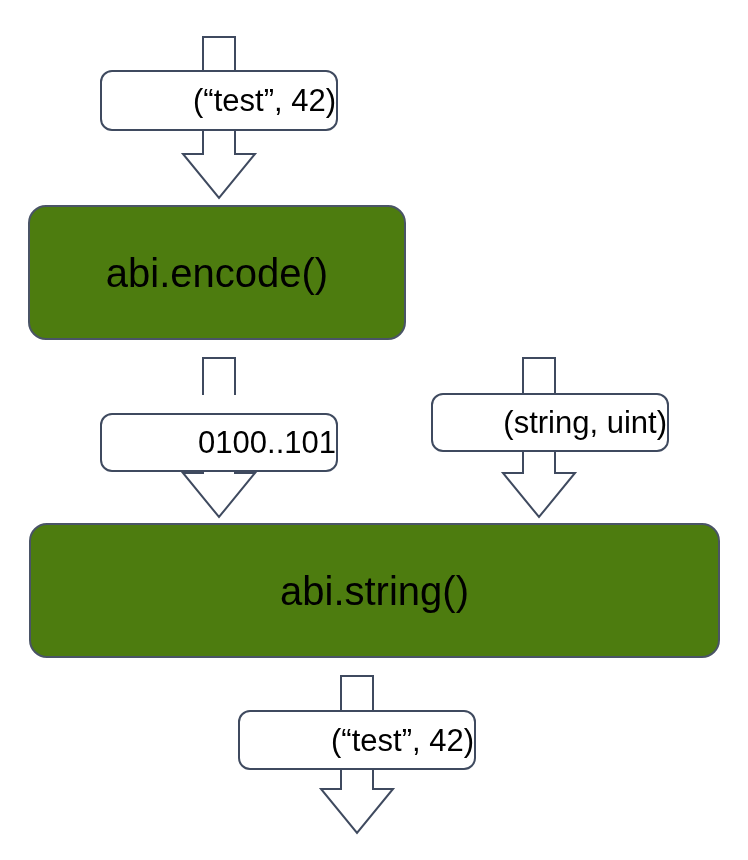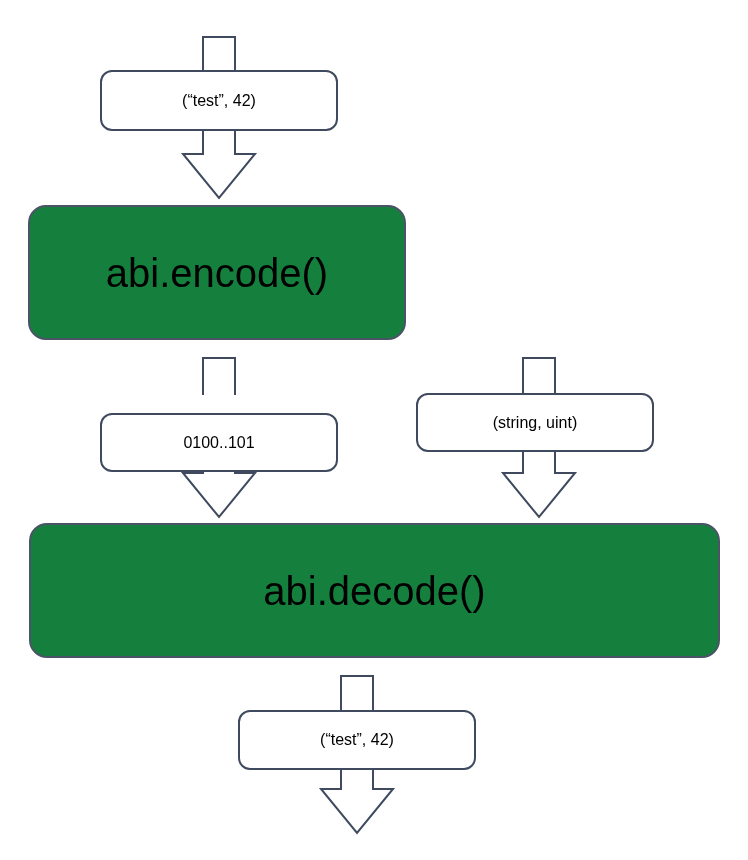--- a/index.html
+++ b/index.html
@@ -25,25 +25,26 @@
     justify-content: center;
     border: 2px solid #3f4a5f;
     background: #ffffff;
     color: #000000;
     text-align: center;
     line-height: 1;
     white-space: nowrap;
   }
   .node.small {
     border-radius: 12px;
-    font-size: 16px;
+    font-size: 31px;
+    justify-content: flex-end;
   }
   .node.proc {
     border-radius: 18px;
-    background: #15803d;
+    background: #4d7c0f;
     font-size: 40px;
     border-color: #4a5466;
   }
   .conn {
     position: absolute;
     display: block;
     overflow: visible;
   }
   .conn path {
     fill: #ffffff;
@@ -87,23 +88,23 @@
   <div id="node-layer">
       <div class="node small" style="left: 100px; top: 70px; width: 238px; height: 61px;">
         <span>(“test”, 42)</span>
       </div>
       <div class="node proc" style="left: 28px; top: 205px; width: 378px; height: 135px;">
         <span>abi.encode()</span>
       </div>
       <div class="node small" style="left: 100px; top: 413px; width: 238px; height: 59px;">
         <span>0100..101</span>
       </div>
-      <div class="node small" style="left: 416px; top: 393px; width: 238px; height: 59px;">
+      <div class="node small" style="left: 431px; top: 393px; width: 238px; height: 59px;">
         <span>(string, uint)</span>
       </div>
       <div class="node proc" style="left: 29px; top: 523px; width: 691px; height: 135px;">
-        <span>abi.decode()</span>
+        <span>abi.string()</span>
       </div>
       <div class="node small" style="left: 238px; top: 710px; width: 238px; height: 60px;">
         <span>(“test”, 42)</span>
       </div>
     </div>
 </div>
 
 </body></html>

